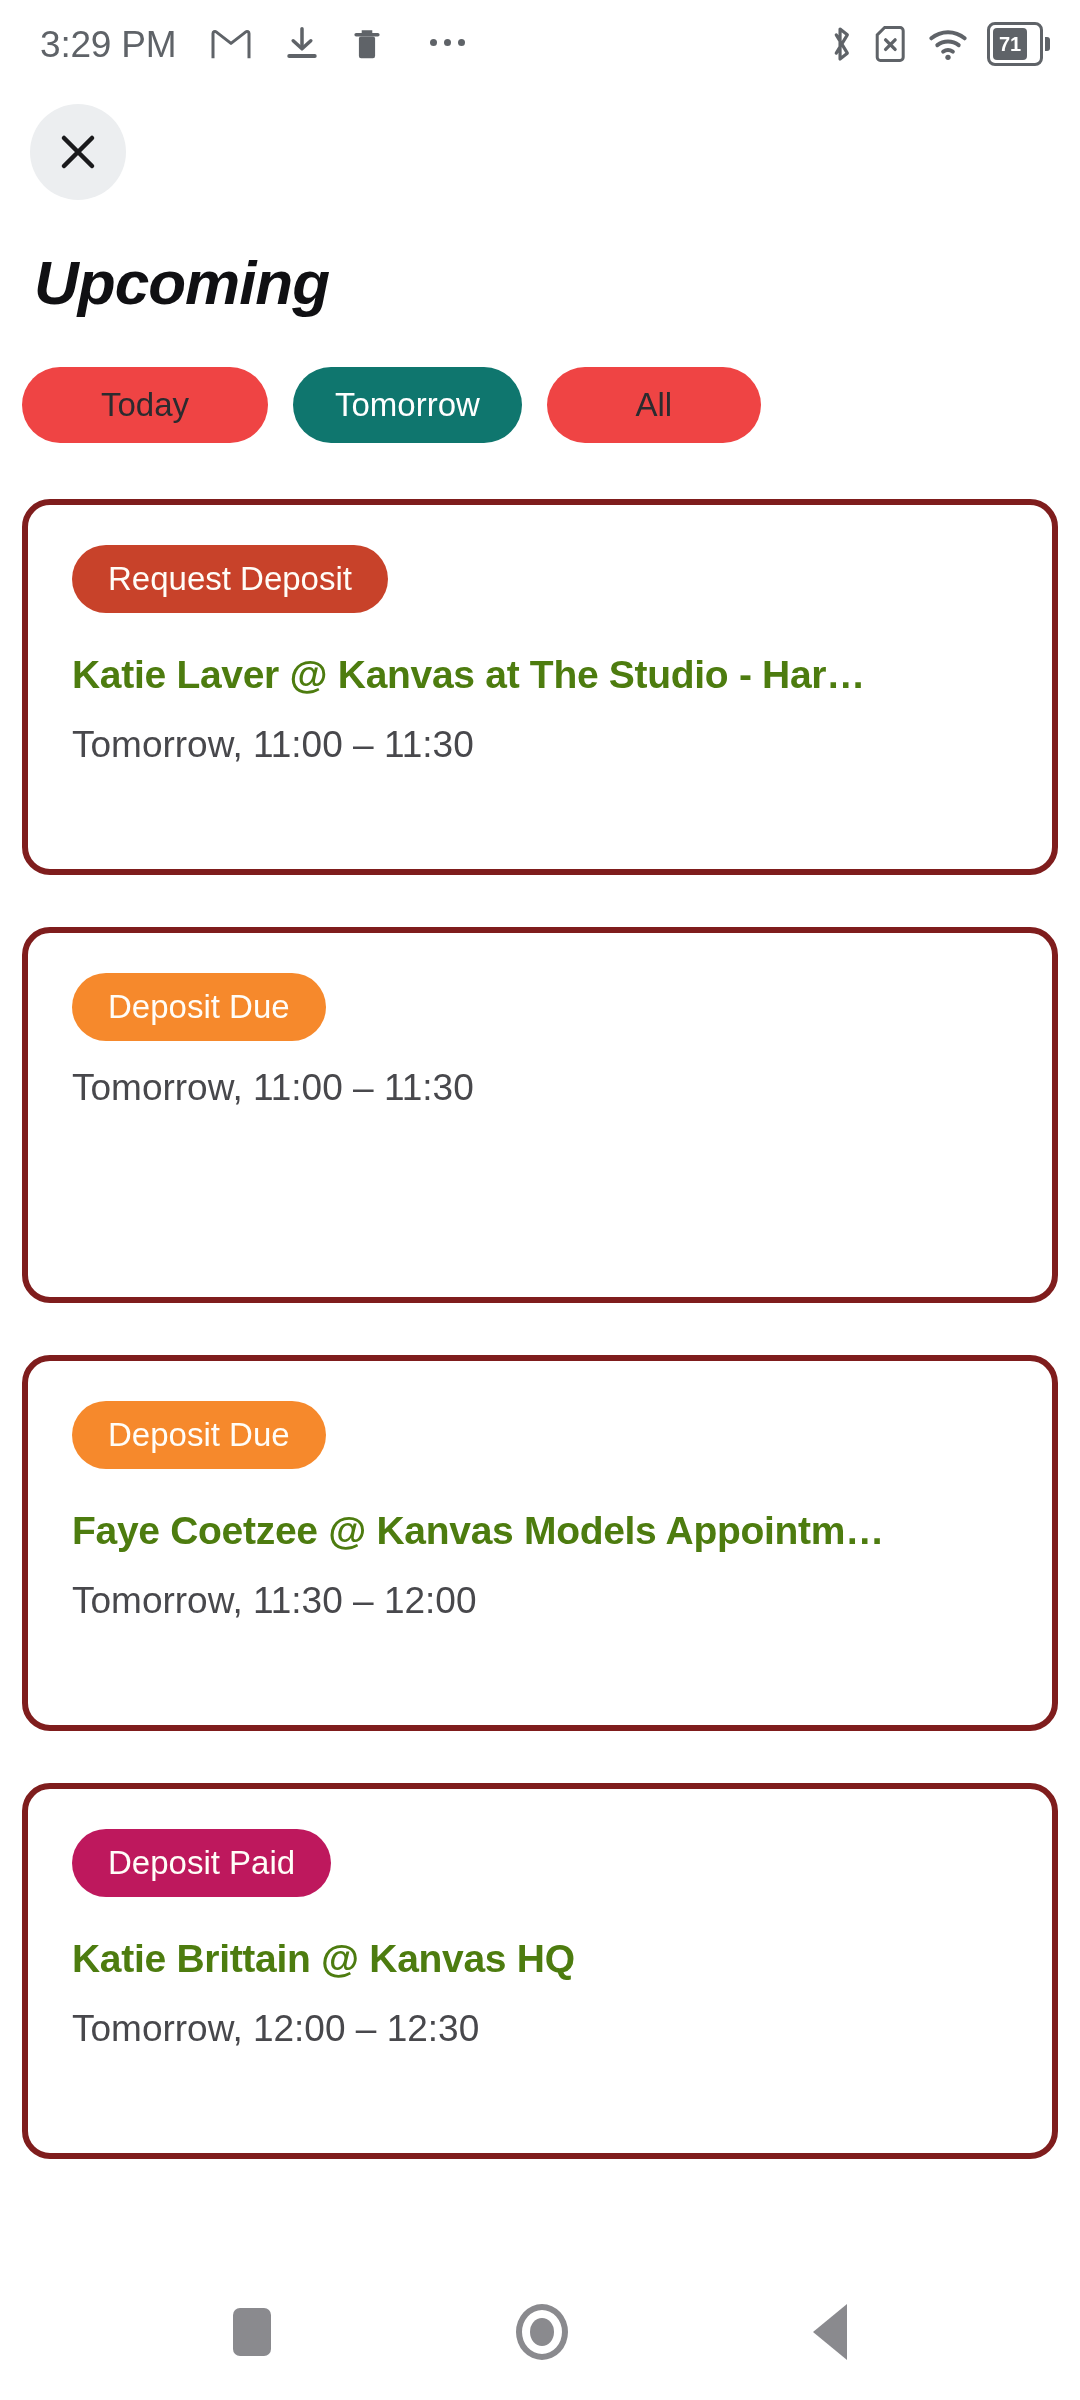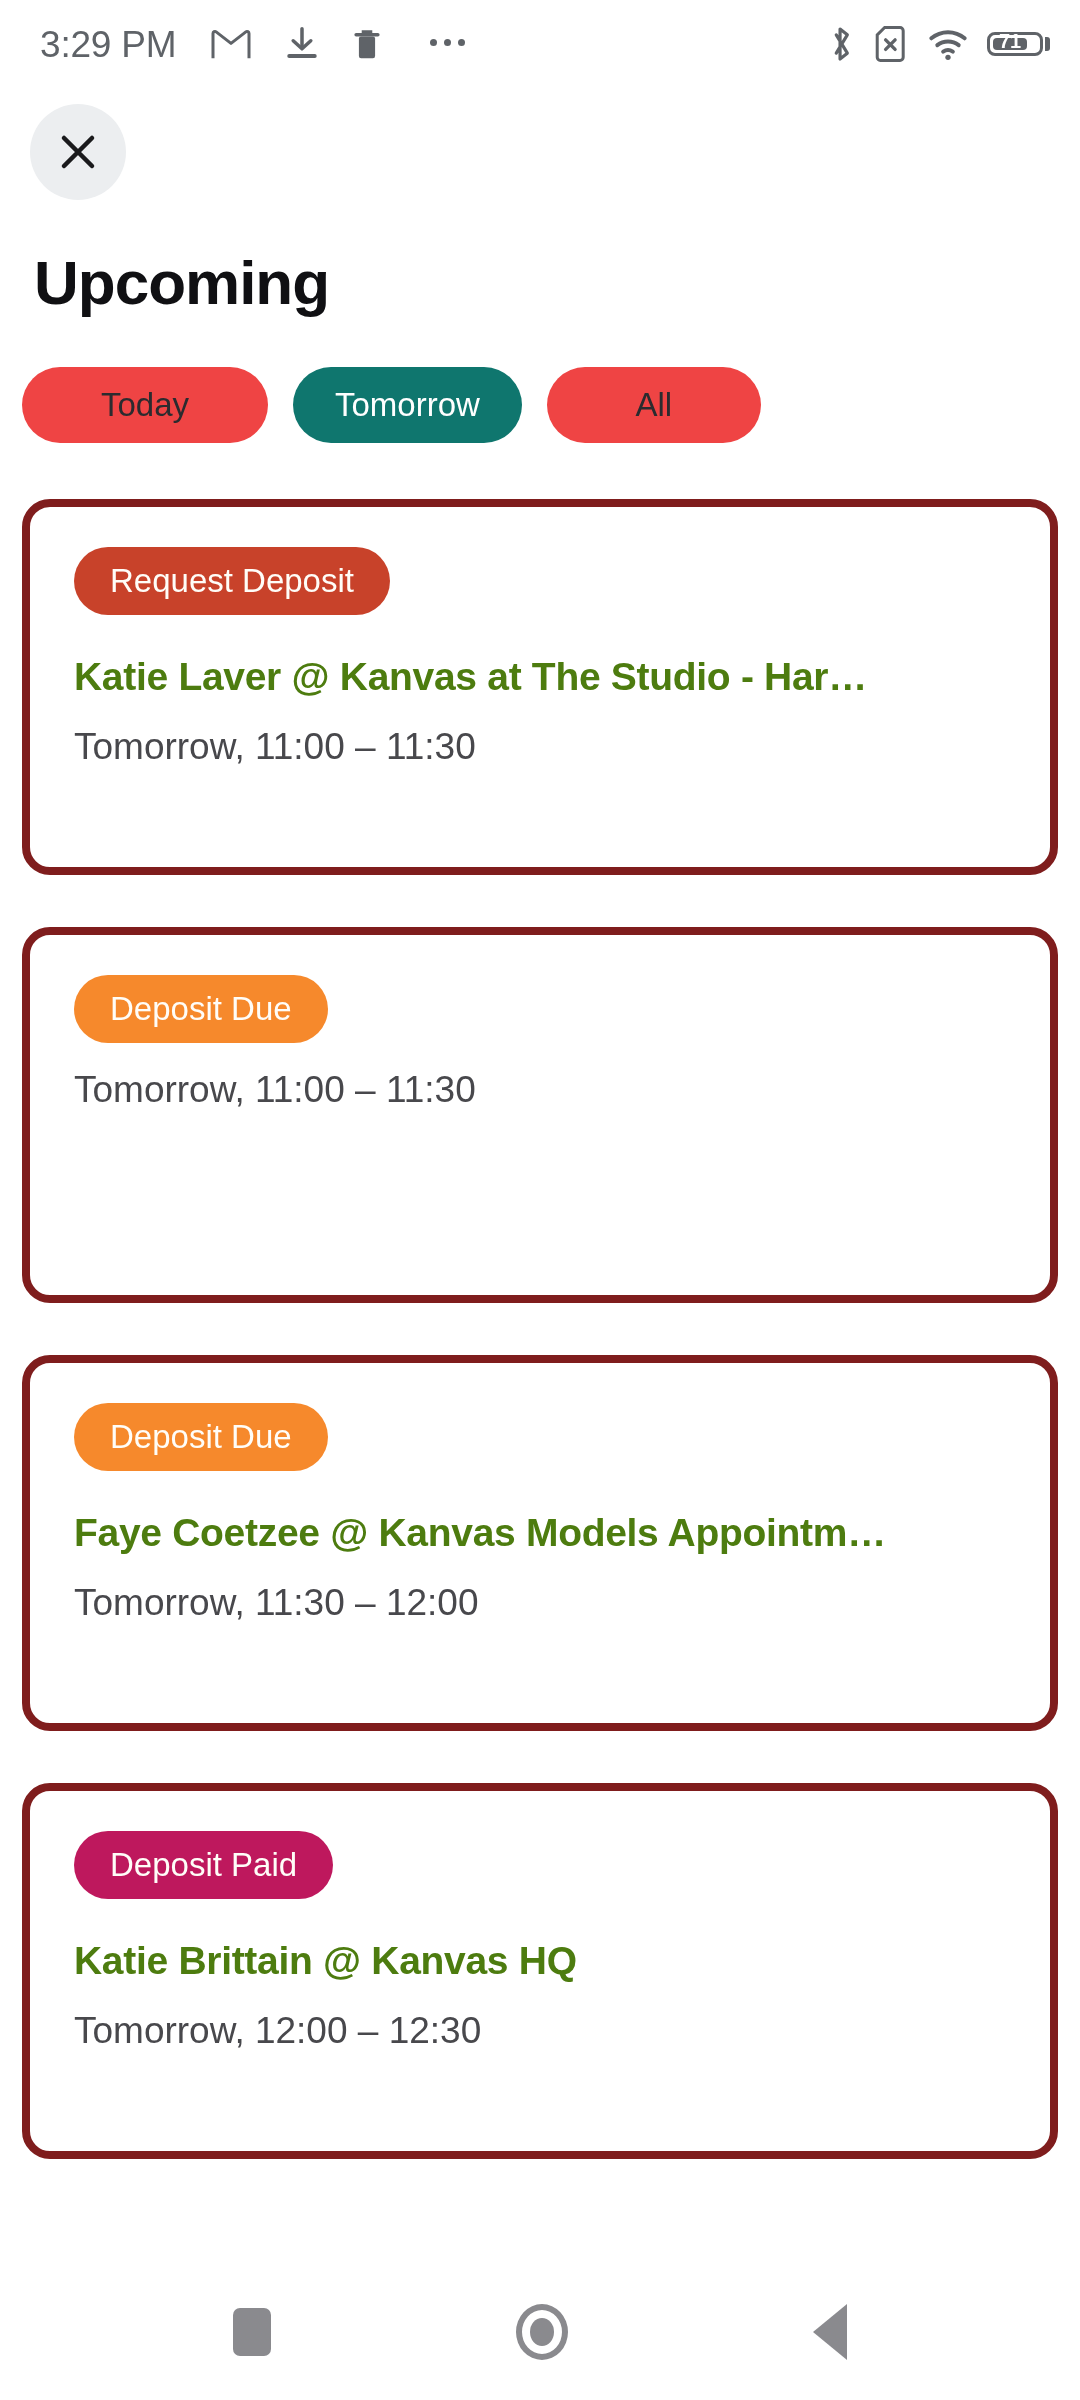--- a/index.html
+++ b/index.html
@@ -46,21 +46,21 @@
     gap: 7px;
     margin-left: 14px;
     padding-bottom: 4px;
   }
   .dots-icon i {
     width: 7px; height: 7px; border-radius: 50%;
     background: #5f6368; display: block;
   }
 
   
-  .header { flex: 0 0 auto; padding: 0 30px; }
+  .header { flex: 0 0 auto; padding: 0 30px; font-style: italic; }
   .close-btn {
     width: 96px; height: 96px;
     margin-top: 16px;
     border-radius: 50%;
     background: #eceef0;
     display: flex; align-items: center; justify-content: center;
     border: none; cursor: pointer;
   }
   .page-title {
     font-size: 62px;
@@ -101,21 +101,21 @@
   
   .list {
     flex: 1 1 auto;
     padding: 0 22px;
     margin-top: 56px;
     overflow: hidden;
     position: relative;
   }
   .card {
     background: #ffffff;
-    border: 8px solid #7f1d1d;
+    border: 6px solid #7f1d1d;
     border-radius: 28px;
     padding: 40px 44px 0 44px;
     height: 376px;
     margin-bottom: 52px;
     overflow: hidden;
   }
   .badge {
     display: inline-flex;
     align-items: center;
     justify-content: center;
@@ -230,21 +230,21 @@
       </svg>
 
       <svg class="sb-icon" width="40" height="34" viewBox="0 0 24 20">
         <path d="M2 6.6a15.5 15.5 0 0 1 20 0" fill="none" stroke="#5f6368" stroke-width="2.4" stroke-linecap="round"></path>
         <path d="M5.6 10.7a10.4 10.4 0 0 1 12.8 0" fill="none" stroke="#5f6368" stroke-width="2.4" stroke-linecap="round"></path>
         <path d="M9.1 14.6a5.2 5.2 0 0 1 5.8 0" fill="none" stroke="#5f6368" stroke-width="2.4" stroke-linecap="round"></path>
         <circle cx="12" cy="18" r="1.6" fill="#5f6368"></circle>
       </svg>
 
       <span style="display:flex;align-items:center;">
-        <span style="position:relative;display:inline-flex;align-items:flex-end;justify-content:center;width:56px;height:24px;border:3px solid #5f6368;border-radius:8px;">
+        <span style="position:relative;display:inline-flex;align-items:center;justify-content:center;width:56px;height:44px;border:3px solid #5f6368;border-radius:8px;">
           <span style="position:absolute;left:3px;top:3px;bottom:3px;width:34px;background:#5f6368;border-radius:4px;"></span>
           <span style="position:relative;color:#ffffff;font-size:20px;font-weight:bold;z-index:2;margin-right:10px;">71</span>
         </span>
         <span style="width:5px;height:14px;background:#5f6368;border-radius:0 3px 3px 0;margin-left:2px;"></span>
       </span>
     </div>
   </div>
 
   <div class="header">
     <button class="close-btn">

